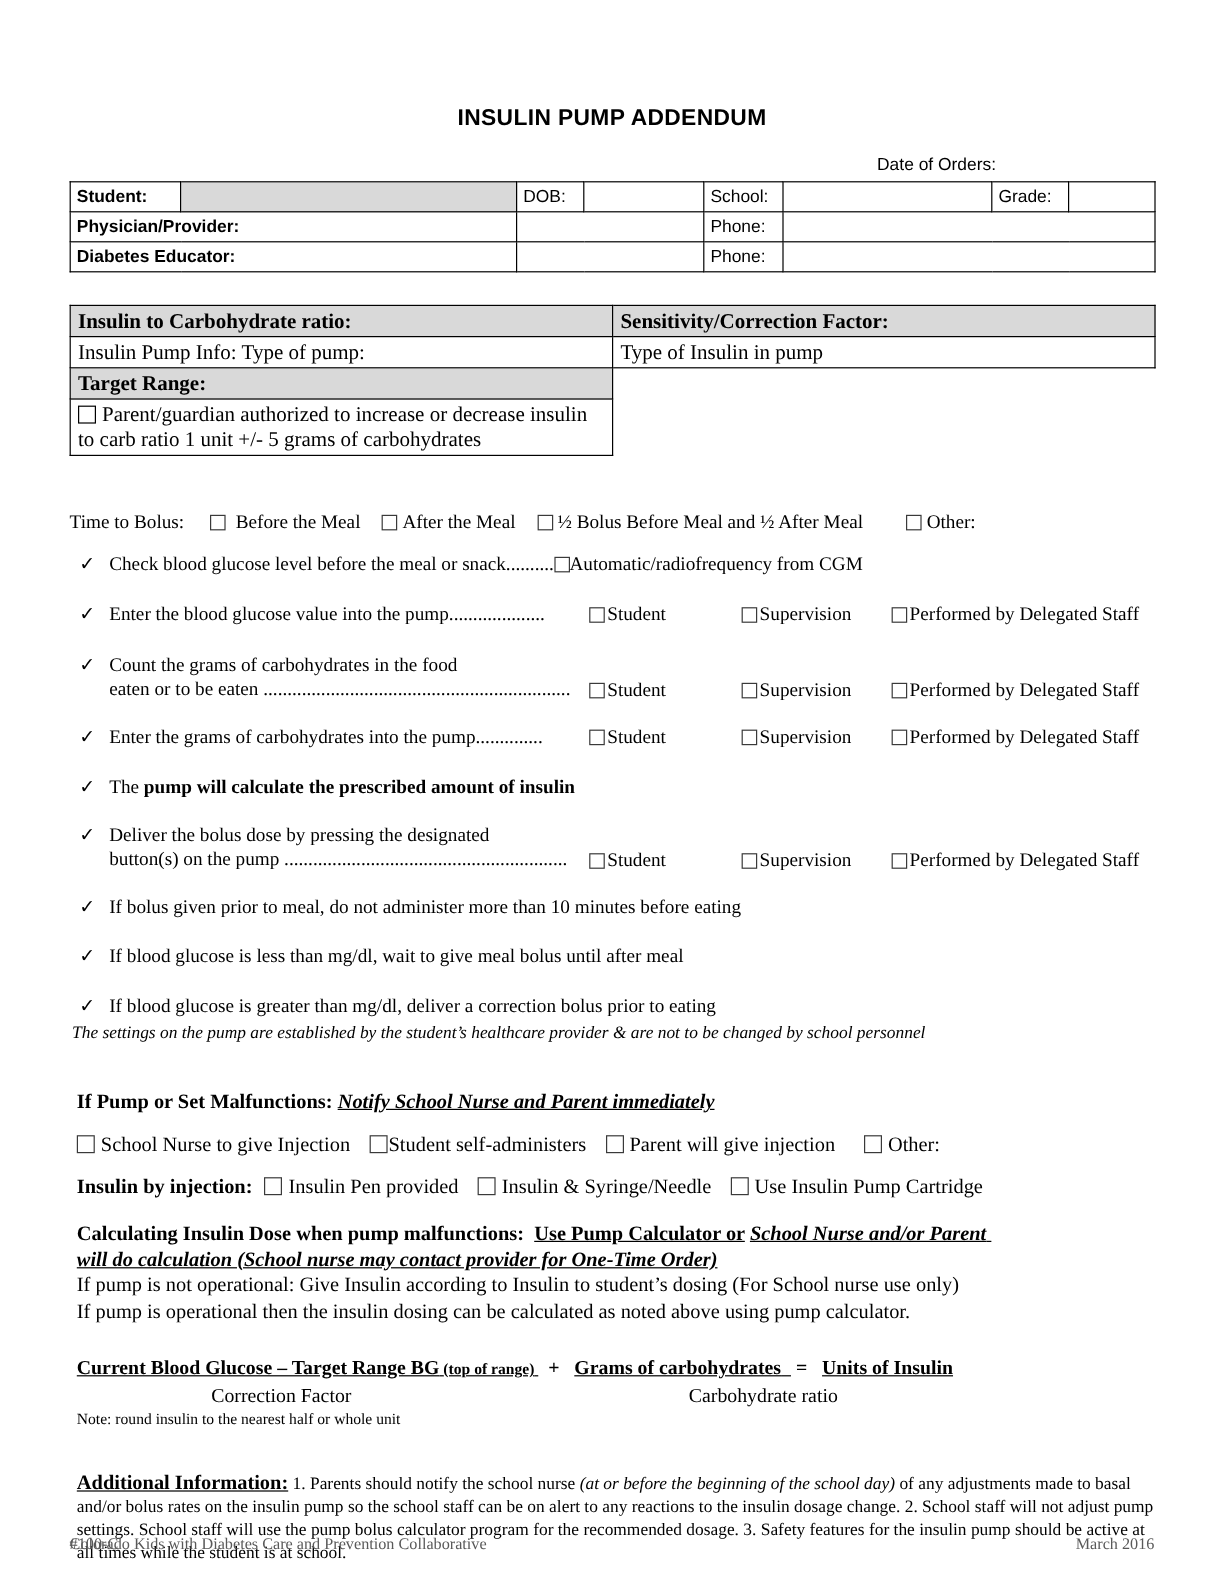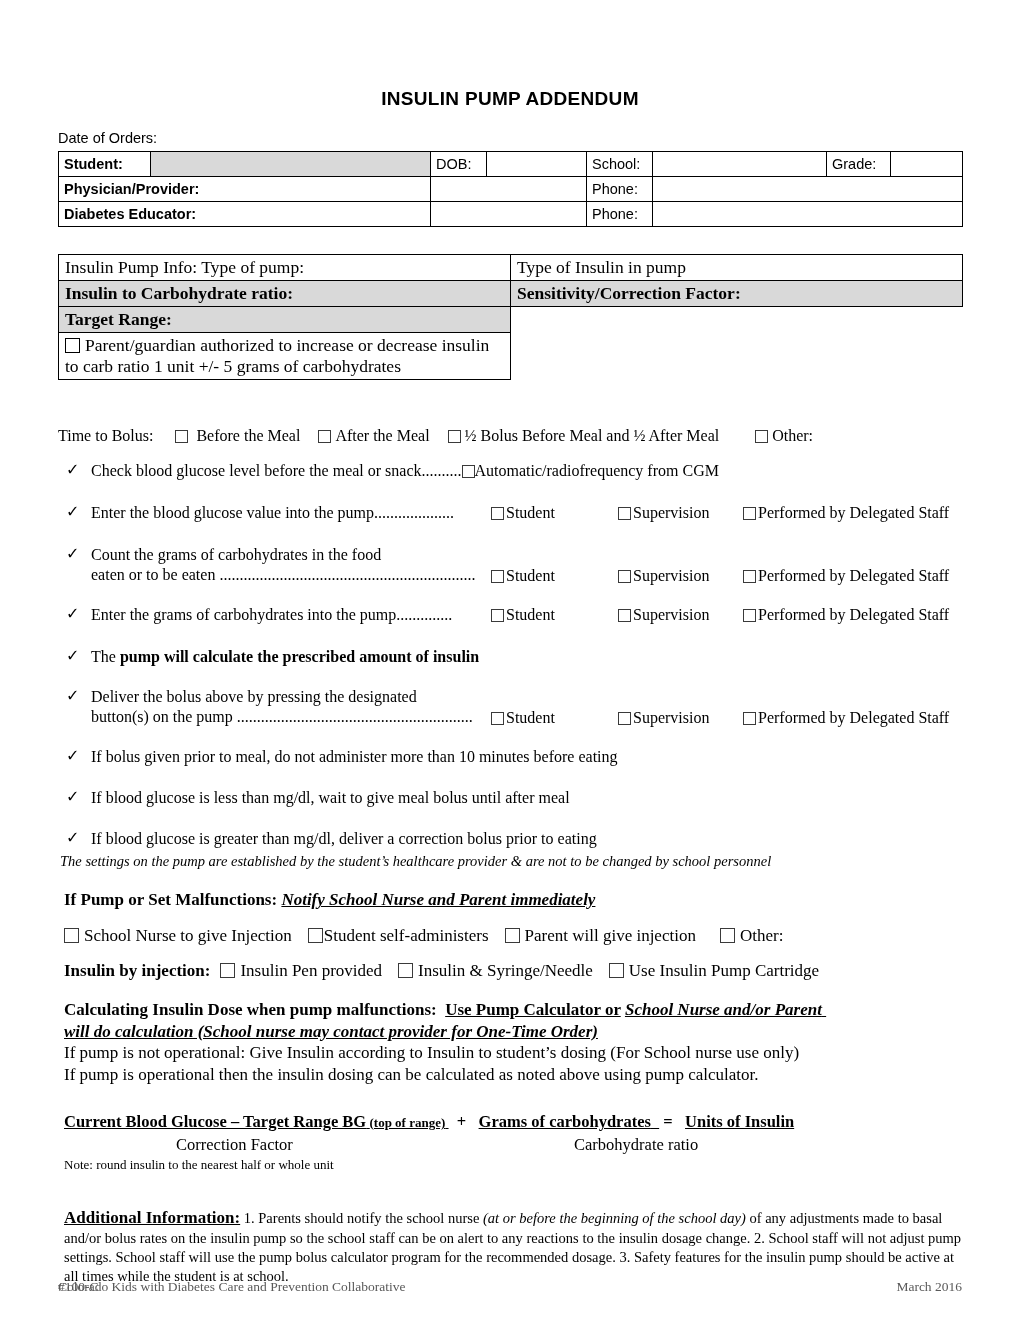--- a/index.html
+++ b/index.html
@@ -34,20 +34,21 @@
     text-align: center;
     font-family: "Liberation Sans", sans-serif;
     font-weight: bold;
     font-size: 19px;
     letter-spacing: 0.3px;
     margin-top: 88px;
   }
 
   
   .date-orders {
+    text-align: right;
     font-family: "Liberation Sans", sans-serif;
     font-size: 14.5px;
     margin-top: 20px;
     padding-right: 132px;
   }
 
   
   table.info {
     border-collapse: collapse;
     width: 904px;
@@ -163,21 +164,21 @@
   .b { font-weight: bold; }
   .settings-note {
     font-family: "Liberation Serif", serif;
     font-style: italic;
     font-size: 14.5px;
     margin-top: -2px;
     margin-left: 2px;
   }
 
   
-  .malf { margin-top: 20px; }
+  .malf { margin-top: 38px; }
   .malf-head {
     font-family: "Liberation Serif", serif;
     font-size: 17px;
     font-weight: bold;
     margin-left: 6px;
   }
   .malf-head .u-i { font-style: italic; text-decoration: underline; }
   .malf-row {
     font-family: "Liberation Serif", serif;
     font-size: 17px;
@@ -318,26 +319,26 @@
     </tbody>
       </table>
 
     <table class="pump">
       <colgroup>
           <col style="width:452px">
           <col style="width:452px">
         </colgroup>
       <tbody>
           <tr>
+        <td class="pump-bold">Insulin to Carbohydrate ratio:</td>
+        <td class="pump-bold">Sensitivity/Correction Factor:</td>
+      </tr>
+      <tr>
         <td class="pump-plain">Insulin Pump Info: Type of pump:</td>
         <td class="pump-plain">Type of Insulin in pump</td>
-      </tr>
-      <tr>
-        <td class="pump-bold">Insulin to Carbohydrate ratio:</td>
-        <td class="pump-bold">Sensitivity/Correction Factor:</td>
       </tr>
       <tr>
         <td class="pump-target">Target Range:</td>
         <td style="border:none;background:#fff"></td>
       </tr>
       <tr>
         <td class="pump-note">
           <span class="cb-inline"></span><span>Parent/guardian authorized to increase or decrease insulin to carb ratio 1 unit +/- 5 grams of carbohydrates</span>
         </td>
         <td style="border:none;background:#fff"></td>
@@ -382,21 +383,21 @@
           <span class="col-delegated"><span class="cb"></span><span>Performed by Delegated Staff</span></span>
         </div>
 
         <div class="chk-row" style="margin-top:22px">
           <span class="tick">✓</span>
           <span>The </span><span class="b">pump will calculate the prescribed amount of insulin</span>
         </div>
 
         <div class="chk-row row2" style="margin-top:20px">
           <span class="tick">✓</span>
-          <div>Deliver the bolus above by pressing the designated</div>
+          <div>Deliver the bolus dose by pressing the designated</div>
           <div><span>button(s) on the pump </span><span class="dots">...........................................................</span></div>
           <span class="col-student"><span class="cb"></span><span>Student</span></span>
           <span class="col-superv"><span class="cb"></span><span>Supervision</span></span>
           <span class="col-delegated"><span class="cb"></span><span>Performed by Delegated Staff</span></span>
         </div>
 
         <div class="chk-row" style="margin-top:20px">
           <span class="tick">✓</span>
           <span>If bolus given prior to meal, do not administer more than 10 minutes before eating</span>
         </div>

